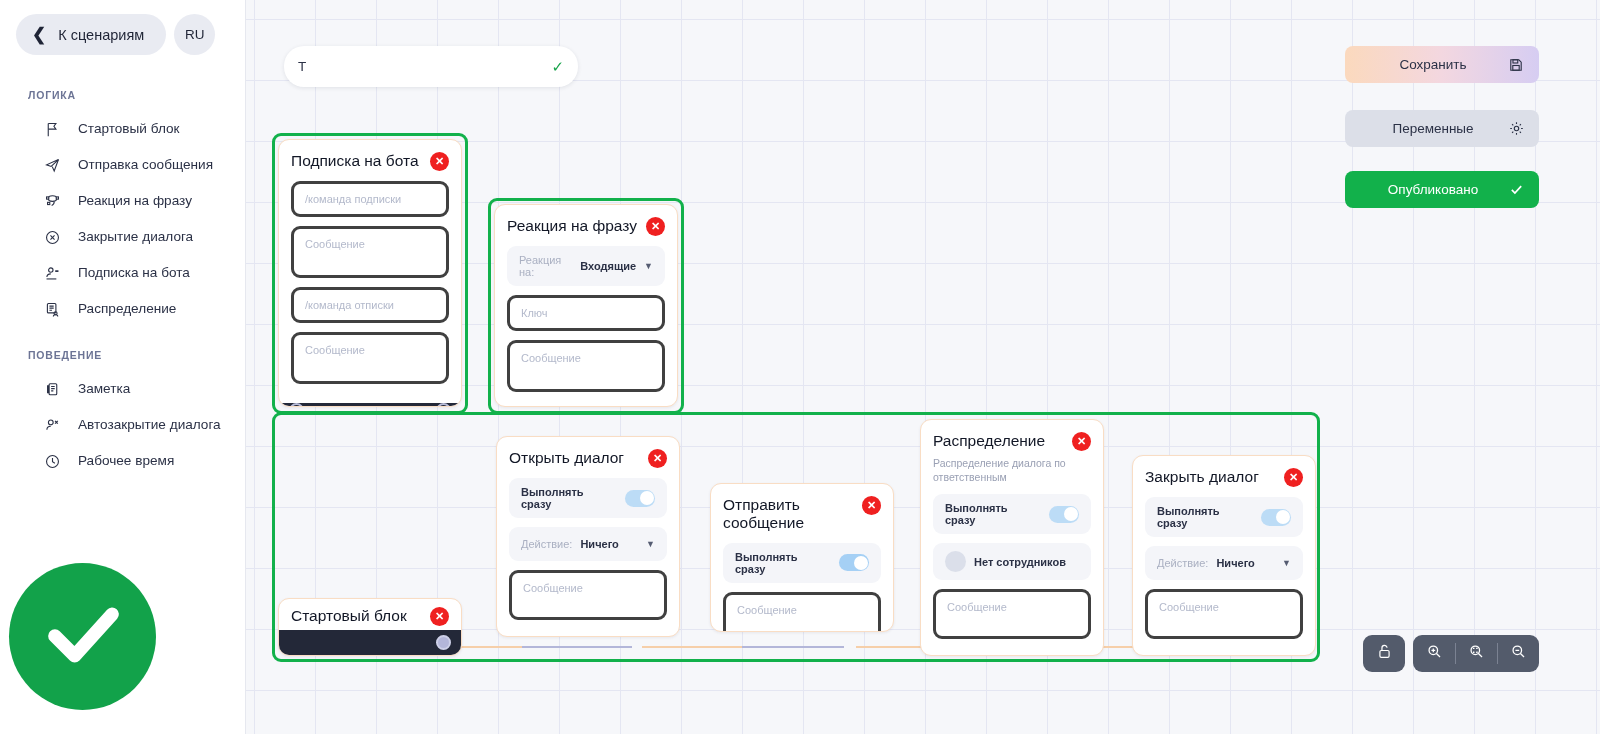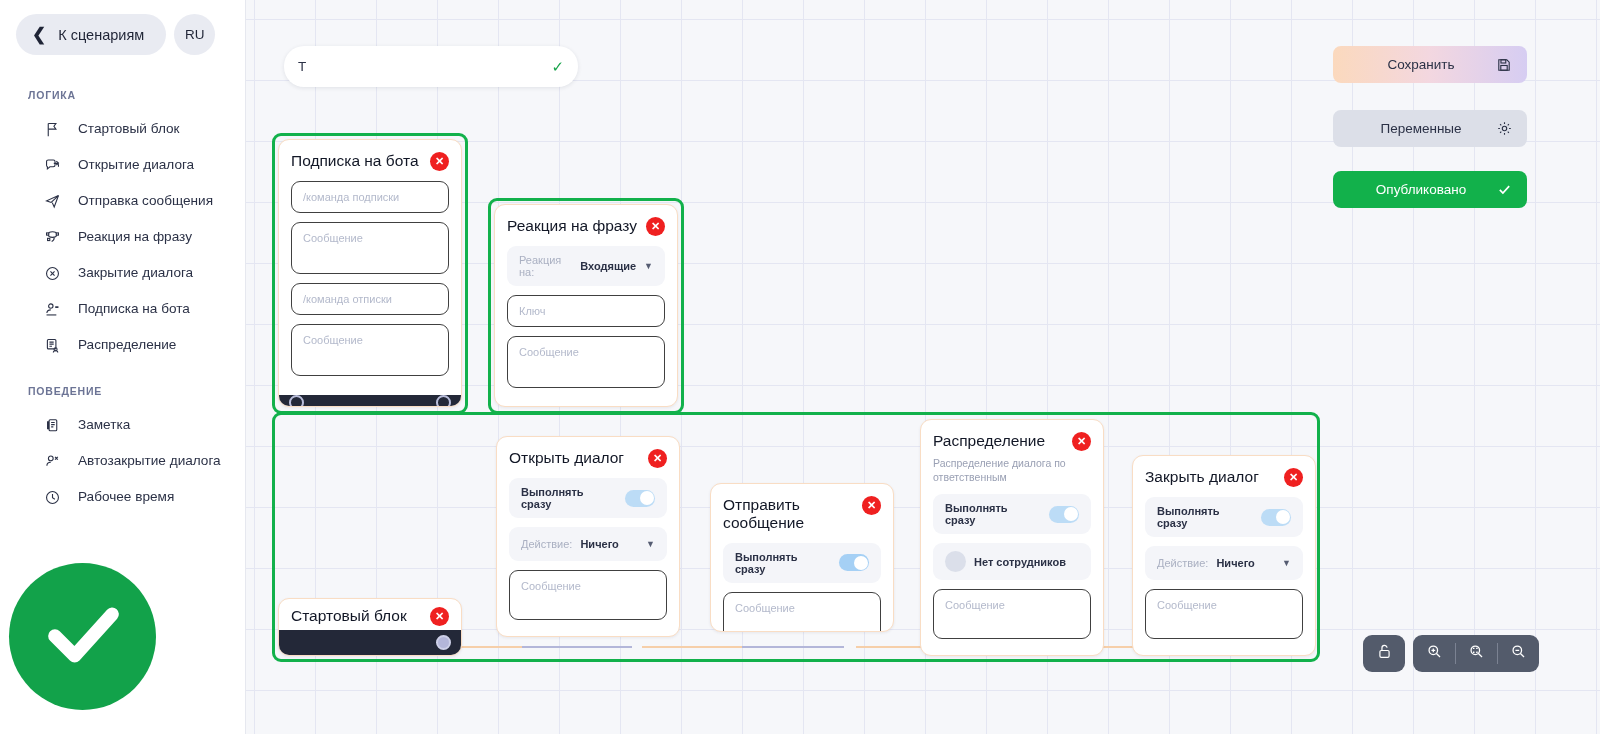--- a/index.html
+++ b/index.html
@@ -66,21 +66,21 @@
     display: flex; align-items: center; padding: 0 14px;
   }
   #name-field input {
     flex: 1; border: 0; outline: 0; font-size: 13.5px;
     color: #2b3146; font-family: inherit; background: transparent;
   }
   #name-field .ok { color: #16a34a; font-size: 15px; margin-left: 6px; }
 
   
   .tr-btn {
-    position: absolute; right: 73px;
+    position: absolute; right: 61px;
     width: 194px; height: 37px; border-radius: 8px;
     display: flex; align-items: center; justify-content: center;
     font-size: 13.5px; cursor: pointer; border: 0;
     font-family: inherit; padding: 0 14px;
   }
   .tr-btn .txt { flex: 1; text-align: center; }
   .tr-btn .ic { width: 18px; height: 18px; display:flex; align-items:center; justify-content:center; flex:0 0 18px; }
   #btn-save { top: 46px; background: linear-gradient(90deg,#fbd9bd 0%,#f3d7e0 50%,#d6cdf2 100%); color: #2b3146; }
   #btn-vars { top: 110px; background: #dcdfe8; color: #2b3146; }
   #btn-pub  { top: 171px; background: #12b14b; color: #ffffff; font-weight: 500; }
@@ -117,21 +117,21 @@
     gap: 8px; margin-bottom: 10px;
   }
   .node-title { font-size: 15.5px; color: #121726; line-height: 1.18; }
   .node-sub { font-size: 10.5px; color: #9aa0b4; line-height: 1.3; margin: -4px 0 10px 0; }
   .close-x {
     width: 19px; height: 19px; border-radius: 50%; background: #ef2020;
     color: #fff; font-size: 11px; line-height: 19px; text-align: center;
     flex: 0 0 19px; cursor: pointer; font-weight: 700;
   }
   .fld {
-    background: #fff; border: 1px solid #404040; border-radius: 9px;
+    background: #fff; border: 3px solid #404040; border-radius: 9px;
     font-size: 11px; color: #b3b9cb; padding: 9px 11px; margin-bottom: 9px;
   }
   .fld.area { height: 52px; }
   .fld.area-lg { height: 50px; }
   .pill-row {
     background: #f4f5f9; border-radius: 9px; display: flex; align-items: center;
     padding: 8px 12px; margin-bottom: 9px; gap: 8px; min-height: 34px;
   }
   .pill-row .k { font-size: 11px; color: #aab0c2; }
   .pill-row .v { font-size: 11px; color: #2b3146; font-weight: 700; }
@@ -193,30 +193,20 @@
     <div class="side-item">
       <span class="si-ico">
         <svg width="17" height="17" viewBox="0 0 20 20" fill="none" stroke="#2b3146" stroke-width="1.3">
             <path d="M5 18V3"></path>
             <path d="M5 3h9l-2.3 3.2L14 9.5H5"></path>
           </svg>
       </span>
       <span class="si-lbl">Стартовый блок</span>
     </div>
 
-    <div class="side-item">
-      <span class="si-ico">
-        <svg width="17" height="17" viewBox="0 0 20 20" fill="none" stroke="#2b3146" stroke-width="1.3">
-            <path d="M3 5.5a2 2 0 012-2h6a2 2 0 012 2v4a2 2 0 01-2 2H7l-3 2.5V11.5a2 2 0 01-1-2z"></path>
-            <path d="M11.5 7.5h3.5a2 2 0 012 2v2"></path>
-            <path d="M14.5 5l2.5 2.2-2.5 2.2"></path>
-          </svg>
-      </span>
-      <span class="si-lbl">Открытие диалога</span>
-    </div>
 
     <div class="side-item">
       <span class="si-ico">
         <svg width="17" height="17" viewBox="0 0 20 20" fill="none" stroke="#2b3146" stroke-width="1.3">
             <path d="M17 3L3 9.2l5.4 1.9L17 3z"></path>
             <path d="M17 3l-5 13.5-2.3-5.2"></path>
           </svg>
       </span>
       <span class="si-lbl">Отправка сообщения</span>
     </div>

